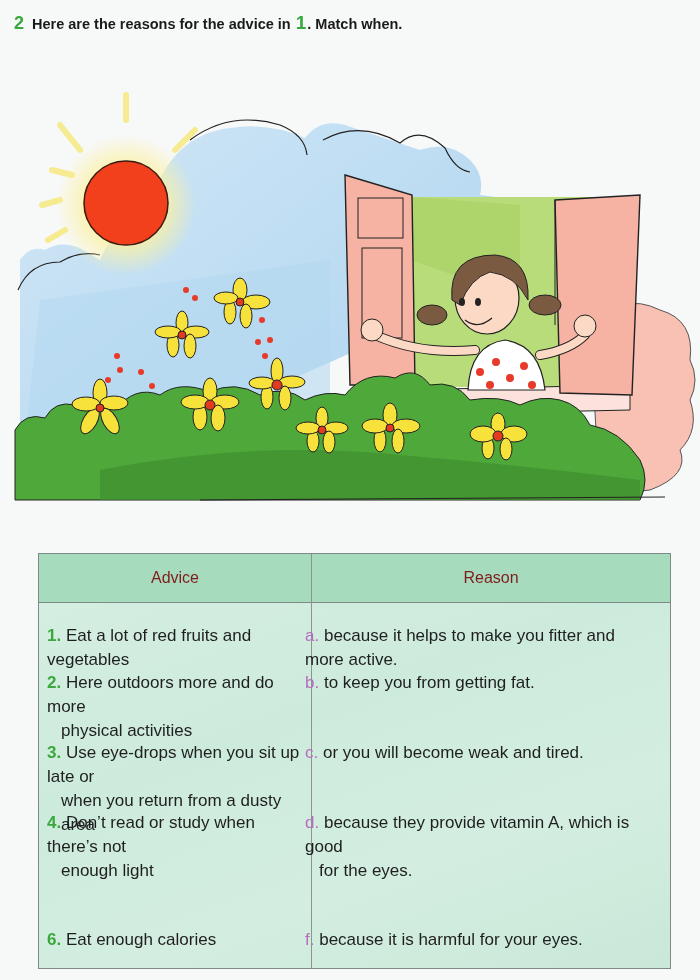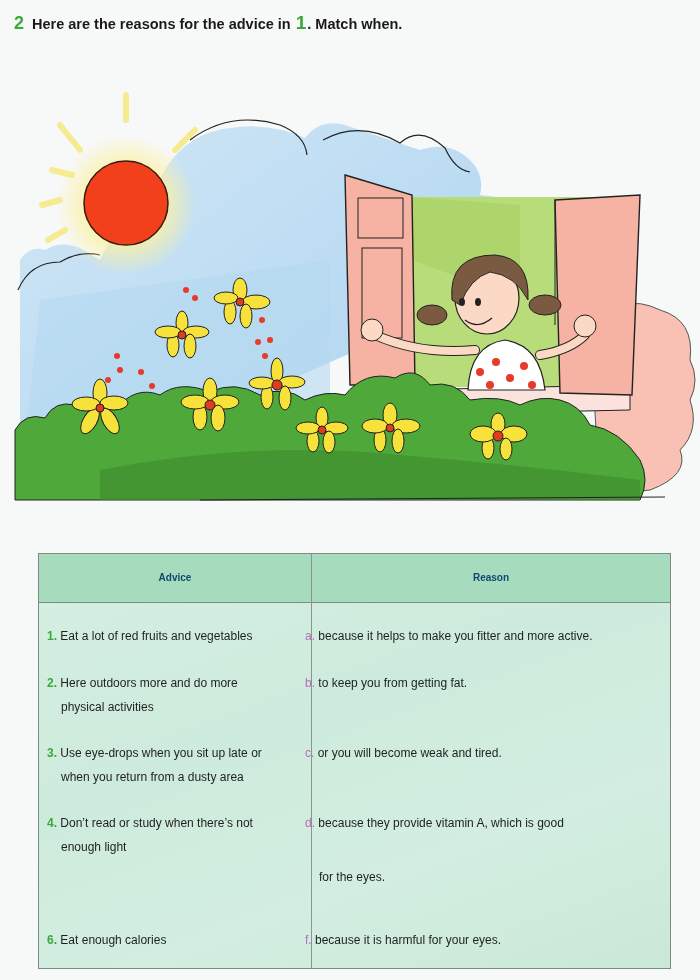--- a/index.html
+++ b/index.html
@@ -3,31 +3,31 @@
 <meta charset="utf-8">
 <style>
   html,body{margin:0;padding:0;}
   body{width:700px;height:980px;background:#f7f8f8;position:relative;overflow:hidden;font-family:"Liberation Sans",sans-serif;color:#1e1e1e;}
   .instruction{position:absolute;left:14px;top:12px;font-size:14.5px;font-weight:bold;color:#1a1a1a;white-space:nowrap;}
   .instruction .num{color:#3aa83c;font-size:18px;margin-right:8px;}
   .instruction .ref{color:#3aa83c;font-size:19px;margin:0 1px;}
   .illustration{position:absolute;left:0;top:80px;width:700px;height:460px;}
   .table{position:absolute;left:38px;top:553px;width:633px;height:416px;border:1px solid #7f8a86;background:linear-gradient(160deg,#d6efe2 0%,#cdebdc 40%,#d3eee0 70%,#c9e8d8 100%);box-sizing:border-box;}
   .thead{position:absolute;left:0;top:0;width:100%;height:48px;background:#a7dbbd;border-bottom:1px solid #7f8a86;}
-  .th{position:absolute;top:0;height:48px;line-height:48px;text-align:center;font-weight:bold;font-size:10px;color:#0c4a6e;}
+  .th{position:absolute;top:0;height:48px;line-height:48px;text-align:center;font-weight:normal;font-size:16px;color:#7f1d1d;}
   .th.advice{left:0;width:272px;}
   .th.reason{left:273px;width:358px;}
   .divider{position:absolute;left:272px;top:0;width:1px;height:100%;background:#8c948f;}
-  .cell{position:absolute;font-size:12px;line-height:24px;color:#1f1f1f;}
+  .cell{position:absolute;font-size:17px;line-height:24px;color:#1f1f1f;}
   .cell .n{color:#3aa83c;font-weight:bold;}
   .cell .l{color:#b86cc0;}
   .cell .indent{padding-left:14px;display:block;}
   .adv{left:8px;width:262px;}
   .rsn{left:266px;width:345px;}
-  .rsn .indent{padding-left:14px;margin-top:30px;}
+  .rsn .indent{padding-left:14px;}
 </style>
 </head>
 <body>
 
 <div class="instruction">
   <span class="num">2</span><span>Here are the reasons for the advice in</span>
   <span class="ref">1</span><span>. Match when.</span>
 </div>
 
 <svg class="illustration" viewBox="0 80 700 460" xmlns="http://www.w3.org/2000/svg">

